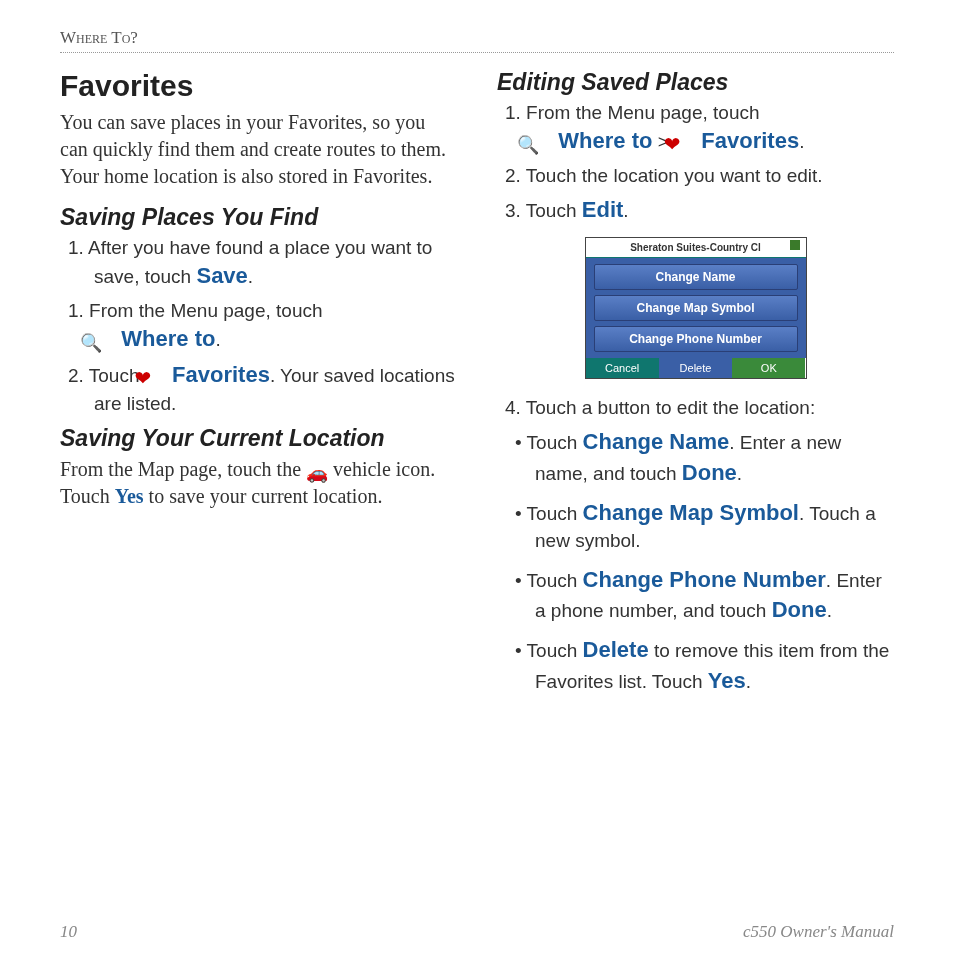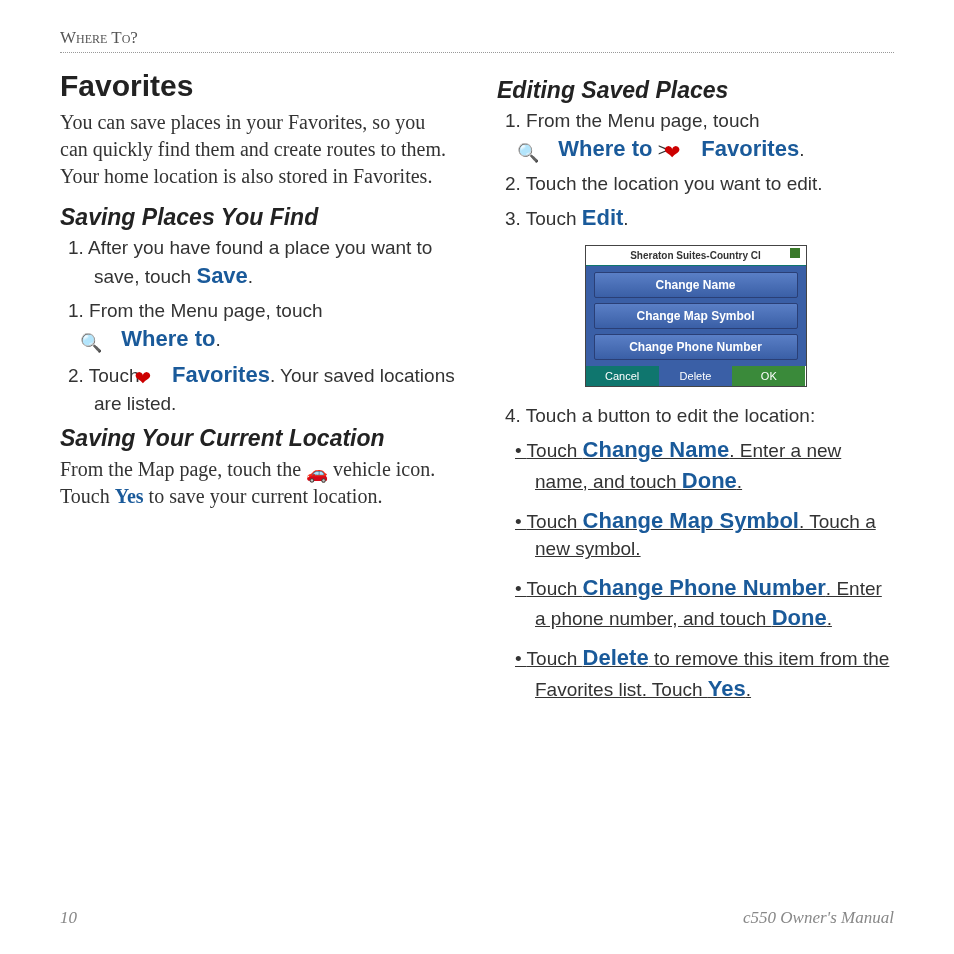--- a/index.html
+++ b/index.html
@@ -61,21 +61,20 @@
   }
   ul { list-style: none; padding-left: 10px; }
   ul li {
     font-family: Arial, Helvetica, sans-serif;
     font-size: 19px;
     color: #333;
     line-height: 1.38;
     padding-left: 28px;
     text-indent: -20px;
     margin-bottom: 10px;
-    text-decoration: underline;
   }
   ul li::before {
     content: "•  ";
     color: #333;
   }
   .para {
     font-family: Georgia, 'Times New Roman', serif;
     font-size: 20px;
     color: #333;
     line-height: 1.35;
@@ -135,21 +134,21 @@
   .bb {
     flex:1; font-size:11px; color:#fff; text-align:center; padding:4px 2px;
     font-family: Arial, sans-serif;
   }
   .bb-cancel { background:#0f766e; }
   .bb-delete { background:#3a5fa6; }
   .bb-ok     { background:#3a8a3a; }
 
   .footer {
     position: absolute;
-    bottom: 26px;
+    bottom: 12px;
     left: 60px;
     right: 60px;
     display: flex;
     justify-content: space-between;
     font-family: Georgia, 'Times New Roman', serif;
     font-style: italic;
     color: #888;
     font-size: 17px;
   }
 </style>
@@ -174,21 +173,21 @@
       <li><span>2.  Touch </span><span class="icon-heart"></span> <span class="kw">Favorites</span><span>. Your saved locations are listed.</span></li>
     </ol>
 
     <h2>Saving Your Current Location</h2>
     <p class="para">
       <span>From the Map page, touch the </span><span class="icon-car"></span><span> vehicle icon. Touch </span><span class="kw-serif">Yes</span><span> to save your current location.</span>
     </p>
   </div>
 
   <div class="col">
-    <h2 style="margin-top:8px">Editing Saved Places</h2>
+    <h2 style="margin-top:0">Editing Saved Places</h2>
     <ol>
       <li><span>1.  From the Menu page, touch </span><br><span class="icon-mag"></span> <span class="kw">Where to</span><span> &gt; </span><span class="icon-heart"></span> <span class="kw">Favorites</span>.</li>
       <li>2.  Touch the location you want to edit.</li>
       <li><span>3.  Touch </span><span class="kw">Edit</span>.</li>
     </ol>
 
     <div class="device-frame">
       <div class="device-title">
         <span>Sheraton Suites-Country Cl</span>
         <span class="sat-icon"></span>

